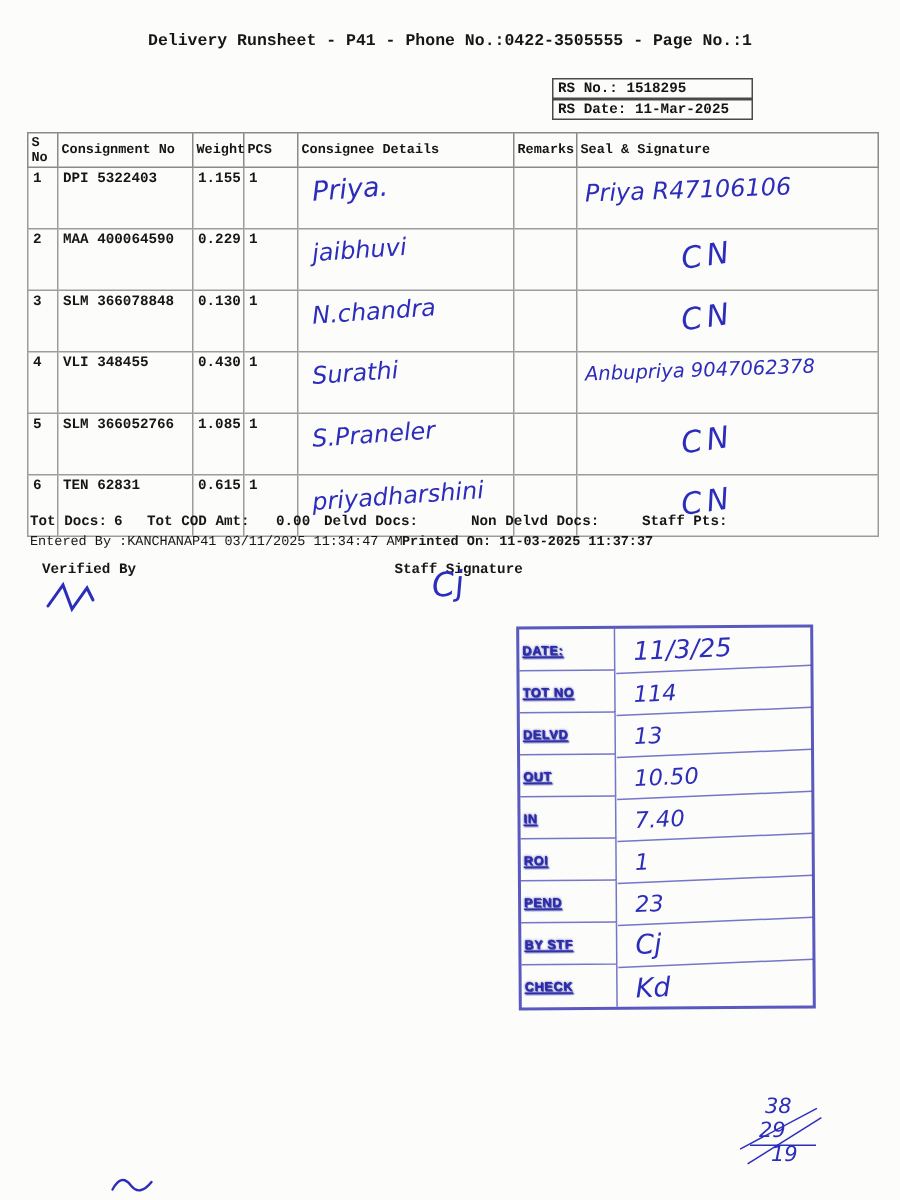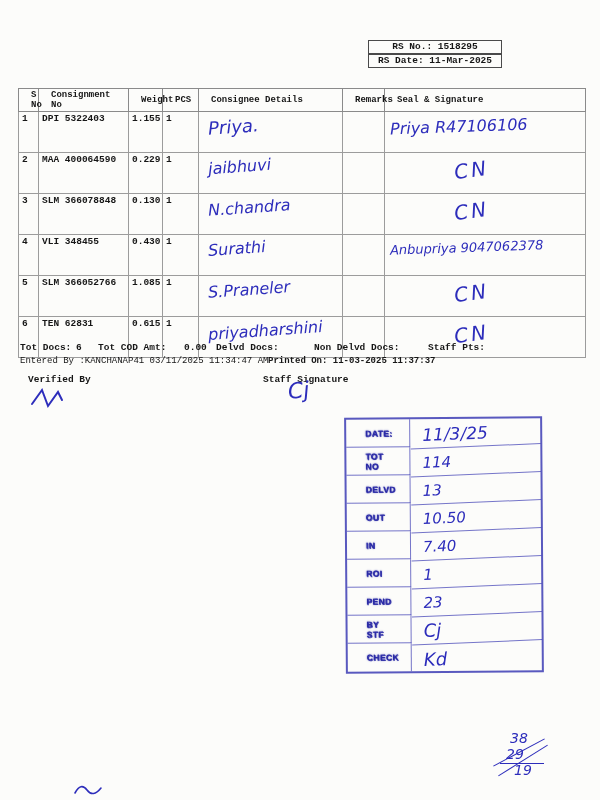--- a/index.html
+++ b/index.html
@@ -12,27 +12,27 @@
   .abs { position:absolute; }
   .center { left:0; right:0; text-align:center; }
   .company { top:7px; font-size:12px; font-weight:bold; letter-spacing:.5px; }
   .subtitle { top:22px; font-size:11px; font-weight:bold; }
 
   .infocol { left:28px; top:38px; }
   .box {
     border:1px solid #4a4a4a; padding:0 3px; margin:0 0 0px 0;
     font-size:9.5px; font-weight:bold; line-height:11px; width:max-content;
   }
-  .rscol { left:368px; top:40px;text-align:center; }
+  .rscol { left:368px; top:52px; }
   .rscol .box { width:126px; line-height:12px; }
 
   table.runsheet { position:absolute; left:18px; top:88px; width:567px;
     border-collapse:collapse; table-layout:fixed; }
   .runsheet th { border:1px solid #8a8a8a; font-size:9px; font-weight:bold;
-    text-align:left; padding:1px 12px; height:12px; }
+    text-align:left; padding:1px 2px; height:12px; }
   .runsheet td { border:1px solid #9c9c9c; font-size:9.5px; font-weight:bold;
     vertical-align:top; padding:1px 3px; height:38px; overflow:visible; }
 
   .hw { font-family:"DejaVu Sans",sans-serif; font-style:italic;
     color:#2d2dbb; font-weight:normal; }
   .hw-name { display:inline-block; font-size:16px; transform:rotate(-4deg);
     margin:3px 0 0 6px; white-space:nowrap; }
   .hw-sig-cn { display:inline-block; font-size:20px; letter-spacing:3px;
     transform:rotate(-8deg); margin:4px 0 0 66px; }
   .hw-sig-wide { display:inline-block; font-size:13px; transform:rotate(-2deg);
@@ -51,23 +51,23 @@
   .verified-scribble { top:386px; left:28px; }
   .staff-sig-hw { top:378px; left:288px; font-size:22px; transform:rotate(-6deg); }
 
   .stamp { left:345px; top:417px; width:194px;
     display:grid; grid-template-columns:64px 1fr; grid-auto-rows:28px;
     border:2px solid rgba(60,60,180,.85); transform:rotate(-.4deg); }
   .stamp .slabel {
     font-family:"Liberation Sans","DejaVu Sans",sans-serif; font-weight:700;
     font-size:8.5px; letter-spacing:.4px; color:#2b2ba6;
     text-shadow:0 0 1.6px rgba(43,43,166,.95), .6px .6px 0 rgba(43,43,166,.8);
-    display:flex; align-items:center; padding:0 19px;
+    display:flex; align-items:center; padding:0 2px;
     border-right:1.5px solid rgba(60,60,180,.7);
-    border-bottom:1.5px solid rgba(60,60,180,.7); }
+    border-bottom:1.5px solid rgba(60,60,180,.7);text-decoration:underline; }
   .stamp .svalue { display:flex; align-items:center; padding-left:12px;
     border-bottom:1.5px solid rgba(60,60,180,.7);
     font-size:15px; transform:rotate(-2deg); }
   .stamp .r9 { border-bottom:none; }
 
   .mathblock { left:492px; top:730px; width:70px; font-size:14px; line-height:16px; }
   .mathblock .n { display:block; }
   .m1 { margin-left:18px; } .m2 { margin-left:14px; } .m3 { margin-left:22px; }
   .mathline { position:absolute; border-top:1.2px solid #2d2dbb; width:44px;
     left:8px; top:33px; }
@@ -75,20 +75,21 @@
   .s1 { left:-2px; top:22px; transform:rotate(-28deg); }
   .s2 { left:2px; top:30px; transform:rotate(-32deg); }
 
   .corner-scribble { left:72px; top:780px; }
 </style>
 </head>
 <body>
 
 <div class="page">
 
+  <div class="abs center subtitle">Delivery Runsheet - P41 - Phone No.:0422-3505555 - Page No.:1</div>
 
 
   <div class="abs rscol">
     <div class="box">RS No.: 1518295</div>
     <div class="box">RS Date: 11-Mar-2025</div>
   </div>
 
   <table class="runsheet">
     <colgroup>
       <col style="width:20px">

